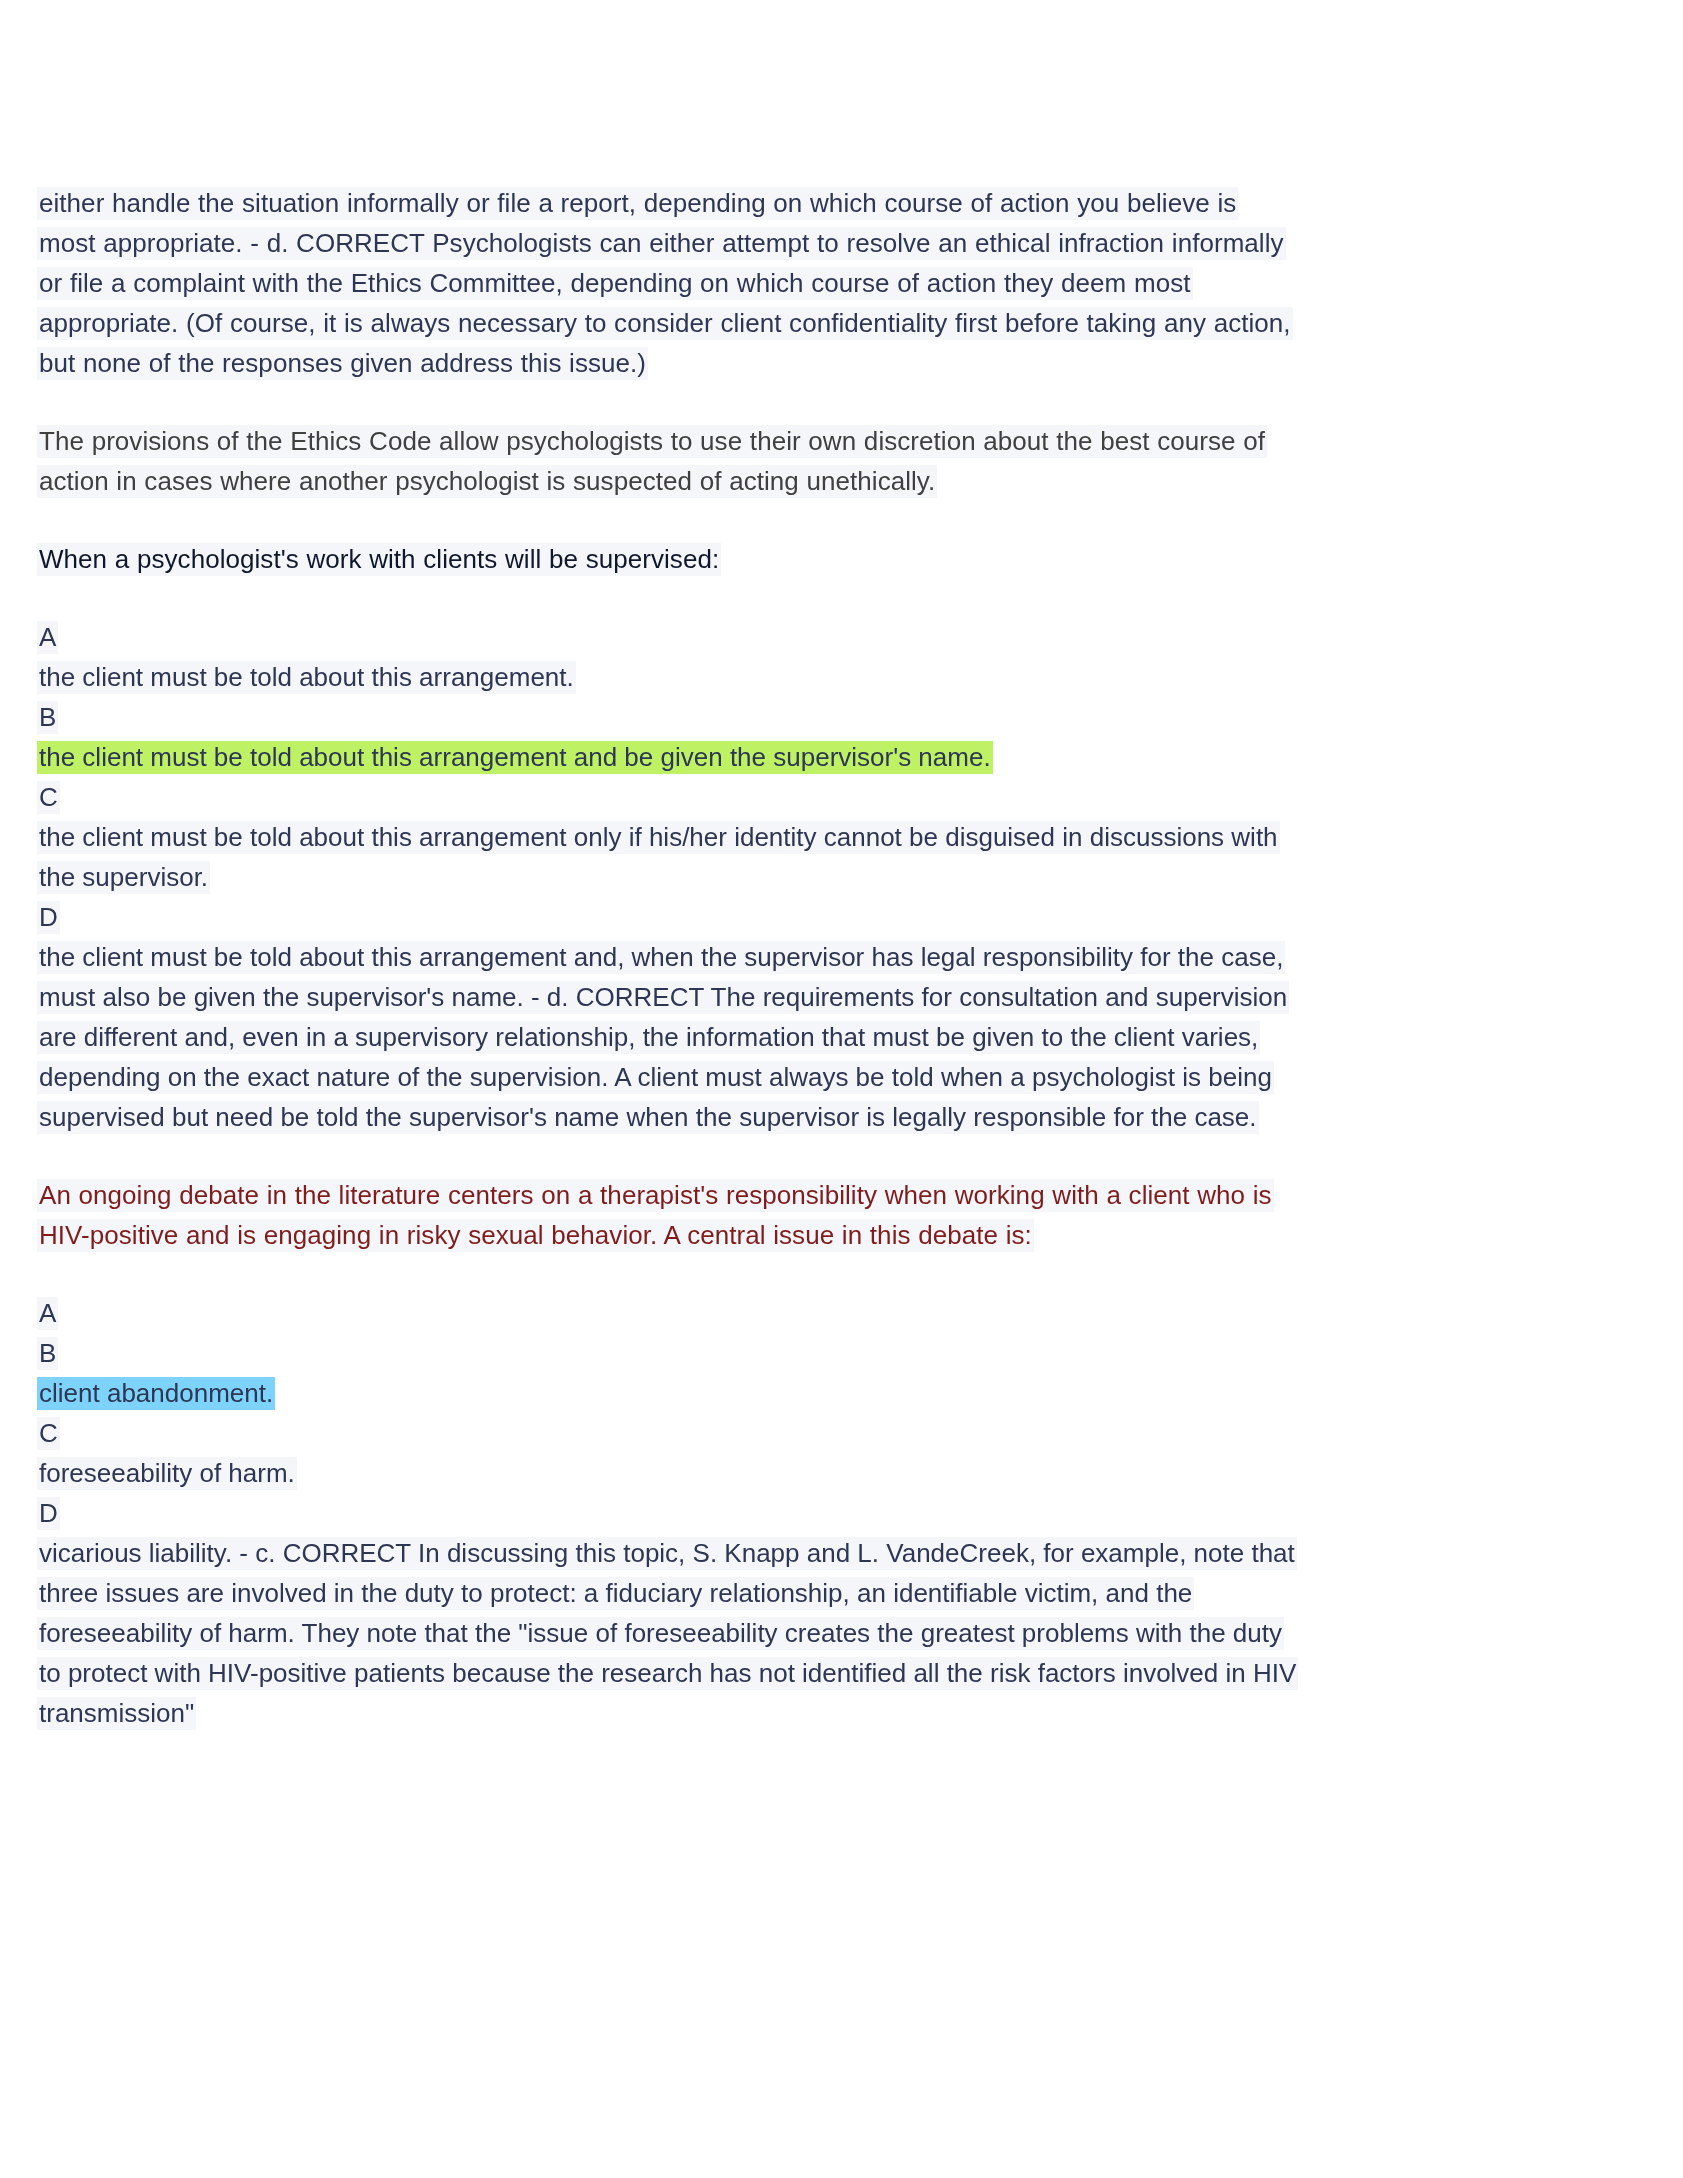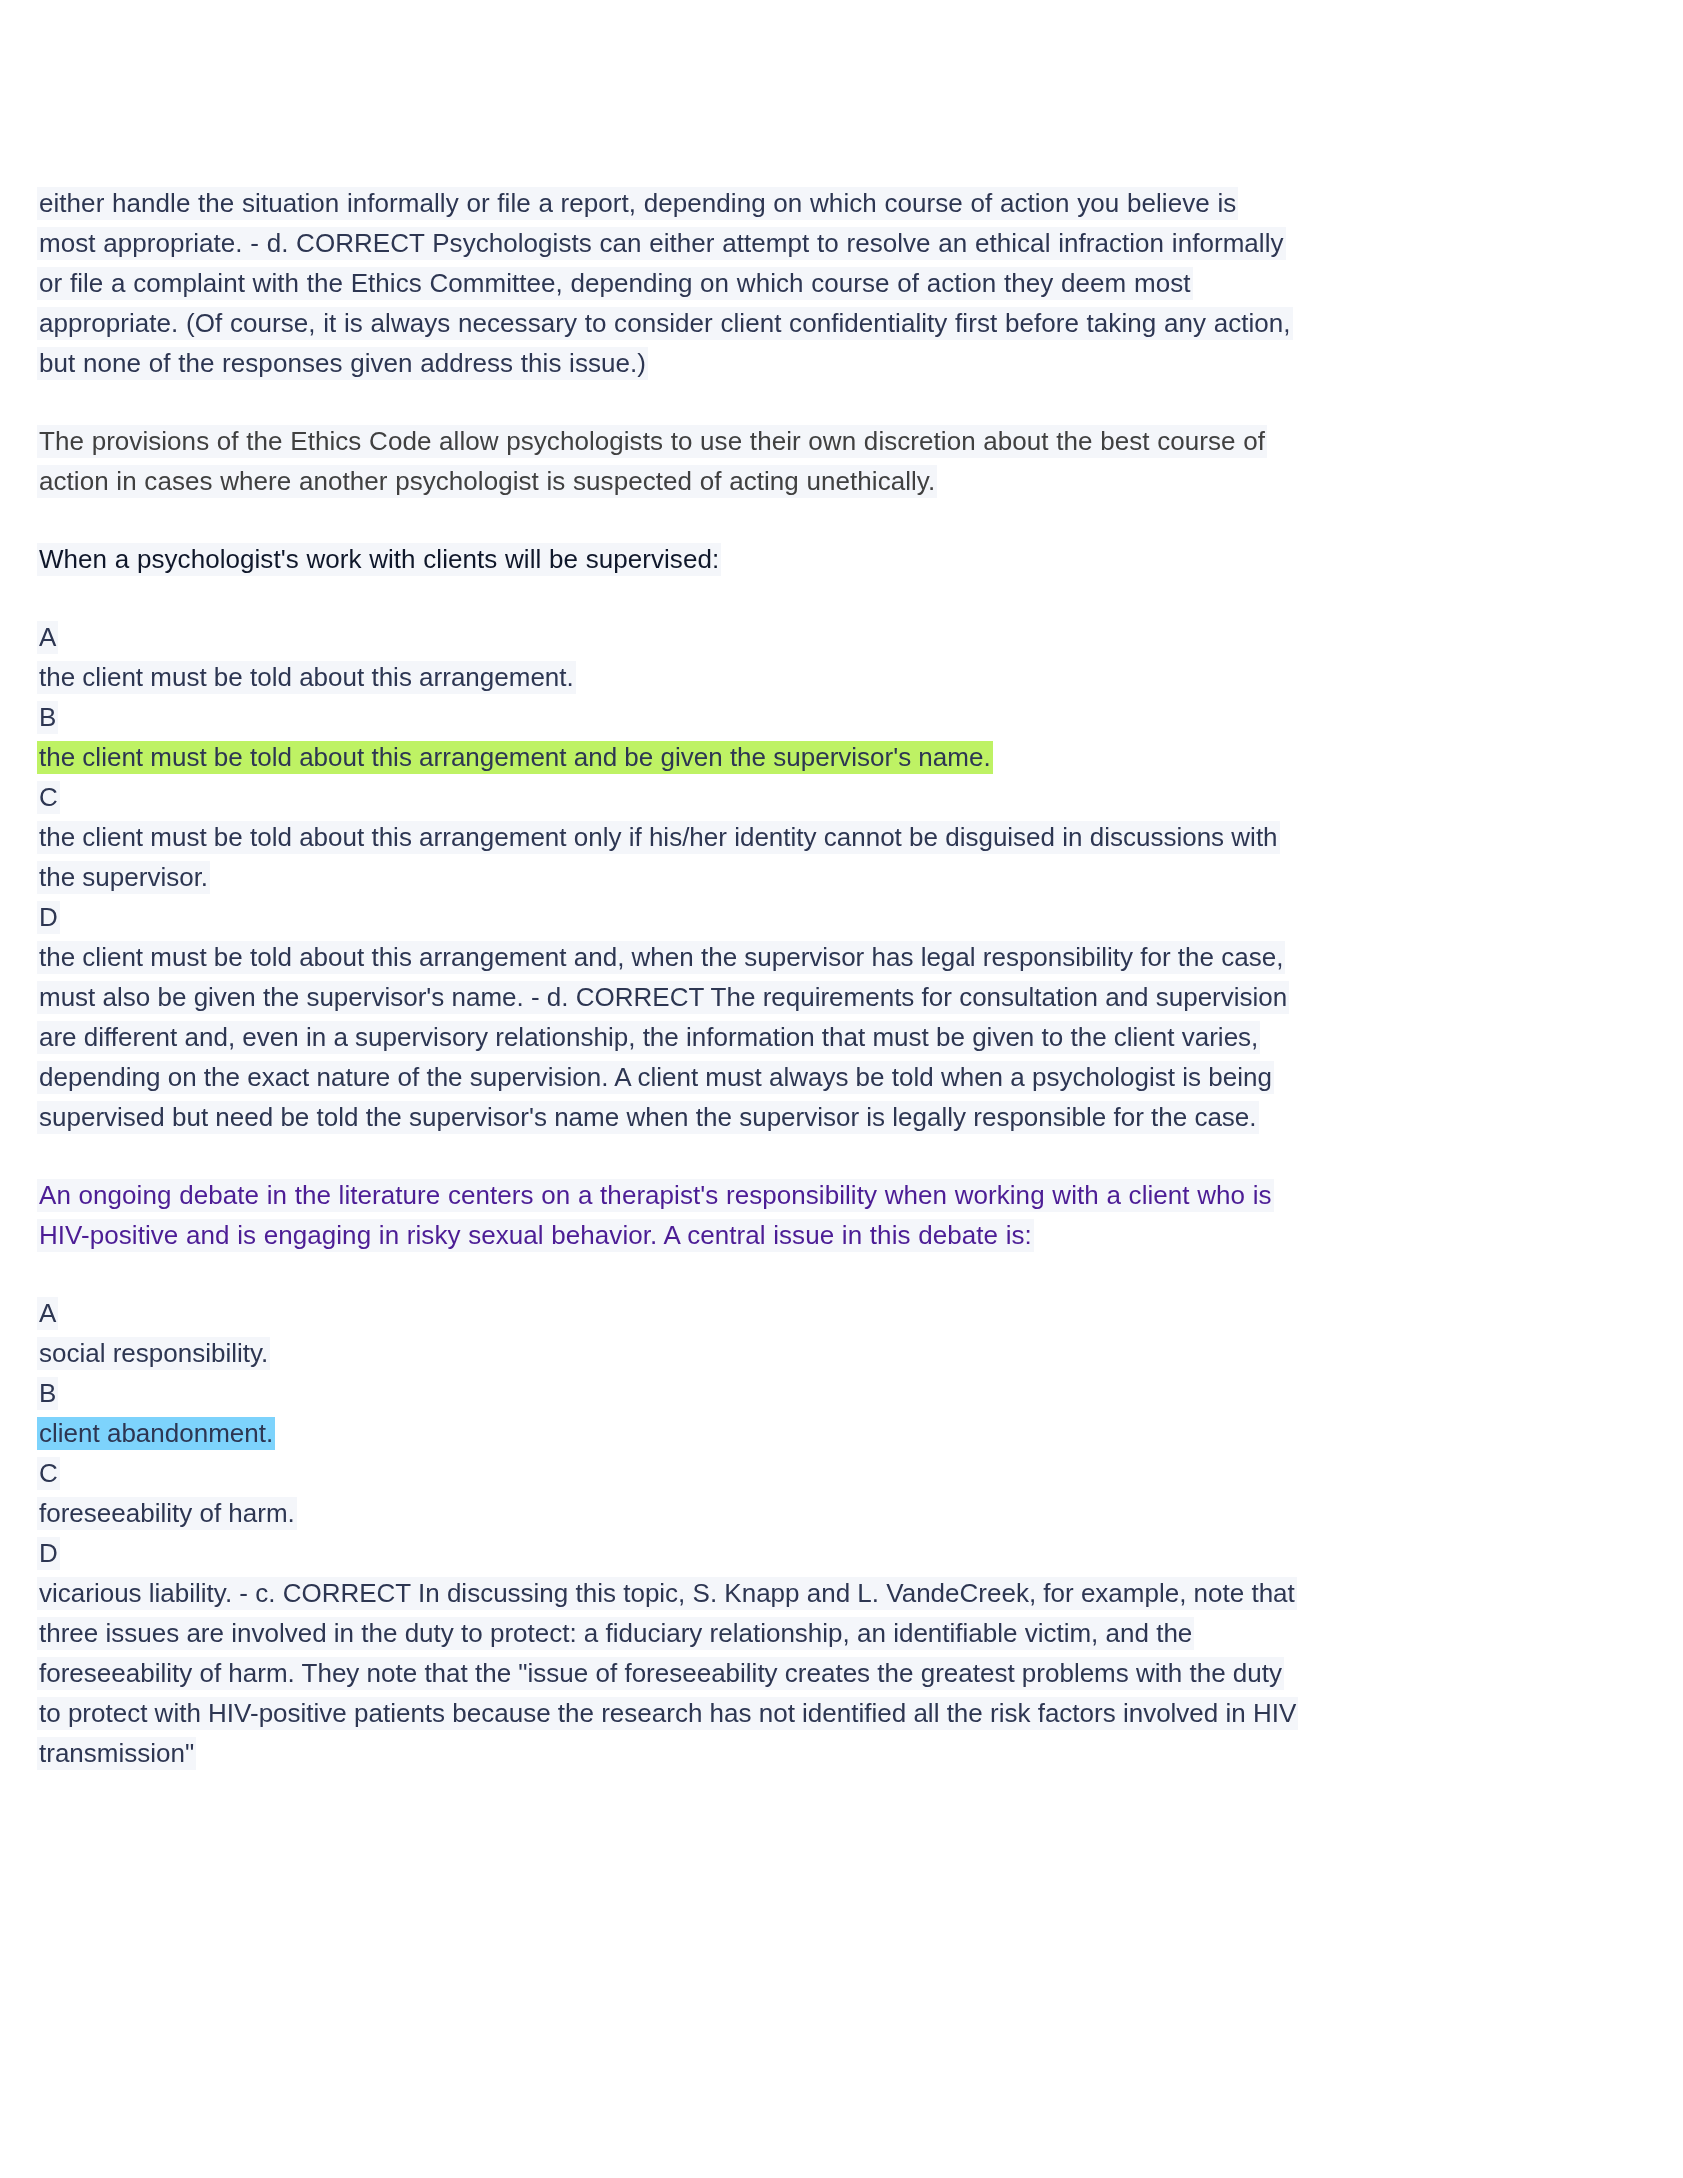--- a/index.html
+++ b/index.html
@@ -84,26 +84,25 @@
       <div class="option-block" style="color: rgb(45, 54, 82);">
         <span class="opt-letter"><span class="hl" style="background-color: rgb(244, 246, 250);">C</span></span>
         <span class="opt-text"><span class="hl" style="background-color: rgb(244, 246, 250);">the client must be told about this arrangement only if his/her identity cannot be disguised in discussions with the supervisor.</span></span>
       </div>
       <div class="option-block" style="color: rgb(45, 54, 82);">
         <span class="opt-letter"><span class="hl" style="background-color: rgb(244, 246, 250);">D</span></span>
         <span class="opt-text"><span class="hl" style="background-color: rgb(244, 246, 250);">the client must be told about this arrangement and, when the supervisor has legal responsibility for the case, must also be given the supervisor's name. - d. CORRECT The requirements for consultation and supervision are different and, even in a supervisory relationship, the information that must be given to the client varies, depending on the exact nature of the supervision. A client must always be told when a psychologist is being supervised but need be told the supervisor's name when the supervisor is legally responsible for the case.</span></span>
       </div>
     </div>
 
-    <p class="para" style="color: #4c1d95;"><span class="hl" style="background-color: rgb(244, 246, 250);">An ongoing debate in the literature centers on a therapist's responsibility when working with a client who is HIV-positive and is engaging in risky sexual behavior. A central issue in this debate is:</span></p>
+    <p class="para" style="color: #7f1d1d;"><span class="hl" style="background-color: rgb(244, 246, 250);">An ongoing debate in the literature centers on a therapist's responsibility when working with a client who is HIV-positive and is engaging in risky sexual behavior. A central issue in this debate is:</span></p>
 
     <div class="qa-group">
       <div class="option-block" style="color: rgb(45, 54, 82);">
         <span class="opt-letter"><span class="hl" style="background-color: rgb(244, 246, 250);">A</span></span>
-        <span class="opt-text"><span class="hl" style="background-color: rgb(244, 246, 250);">social responsibility.</span></span>
       </div>
       <div class="option-block" style="color: rgb(45, 54, 82);">
         <span class="opt-letter"><span class="hl" style="background-color: rgb(244, 246, 250);">B</span></span>
         <span class="opt-text"><span class="hl" style="background-color: #7dd3fc;">client abandonment.</span></span>
       </div>
       <div class="option-block" style="color: rgb(45, 54, 82);">
         <span class="opt-letter"><span class="hl" style="background-color: rgb(244, 246, 250);">C</span></span>
         <span class="opt-text"><span class="hl" style="background-color: rgb(244, 246, 250);">foreseeability of harm.</span></span>
       </div>
       <div class="option-block" style="color: rgb(45, 54, 82);">

